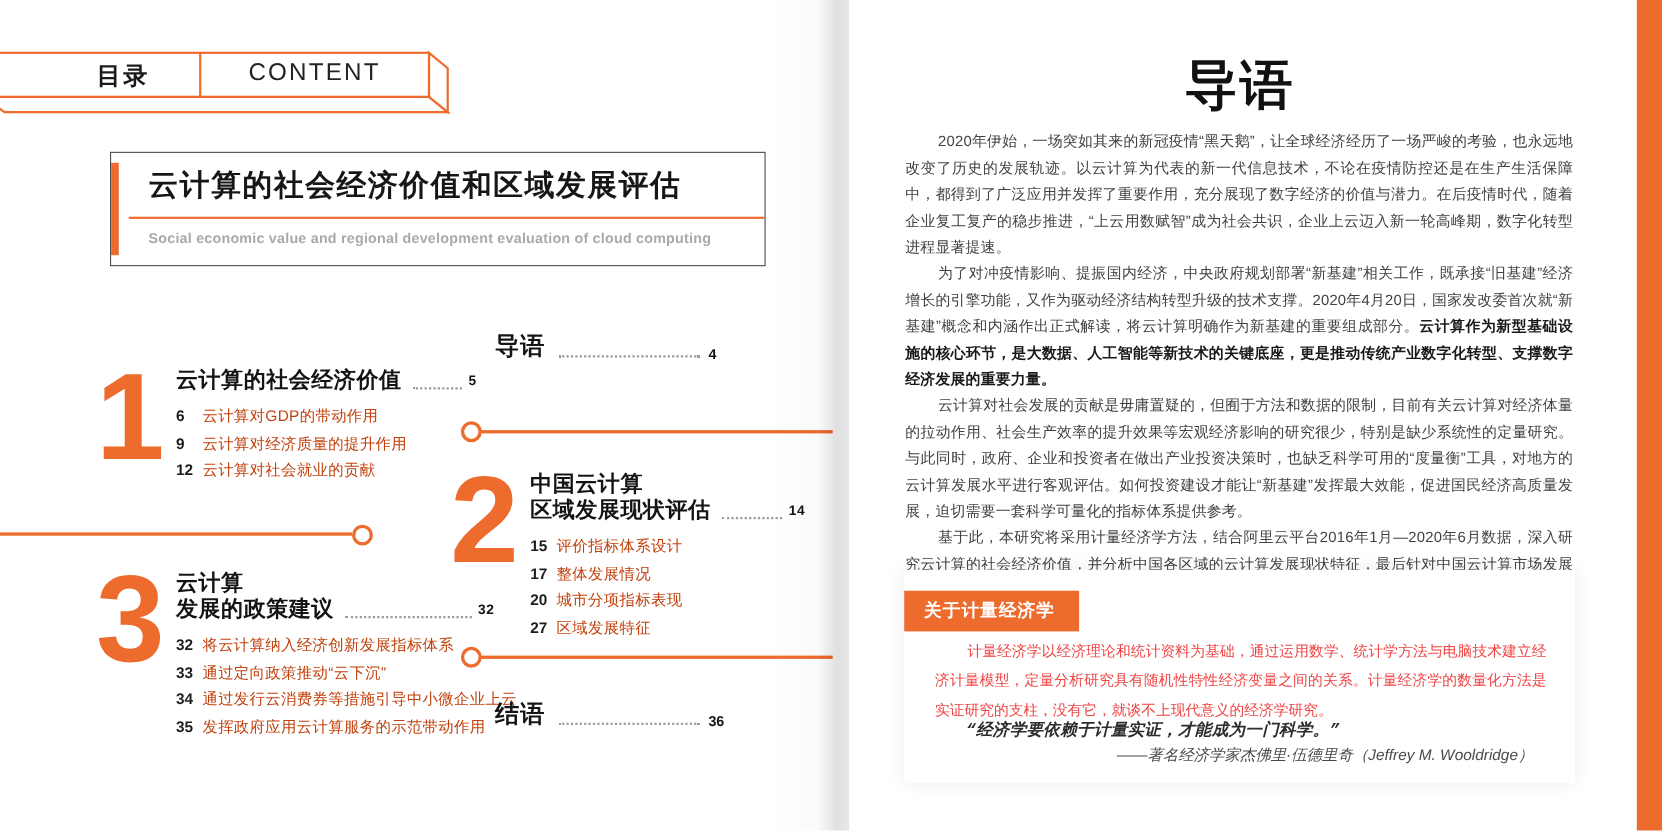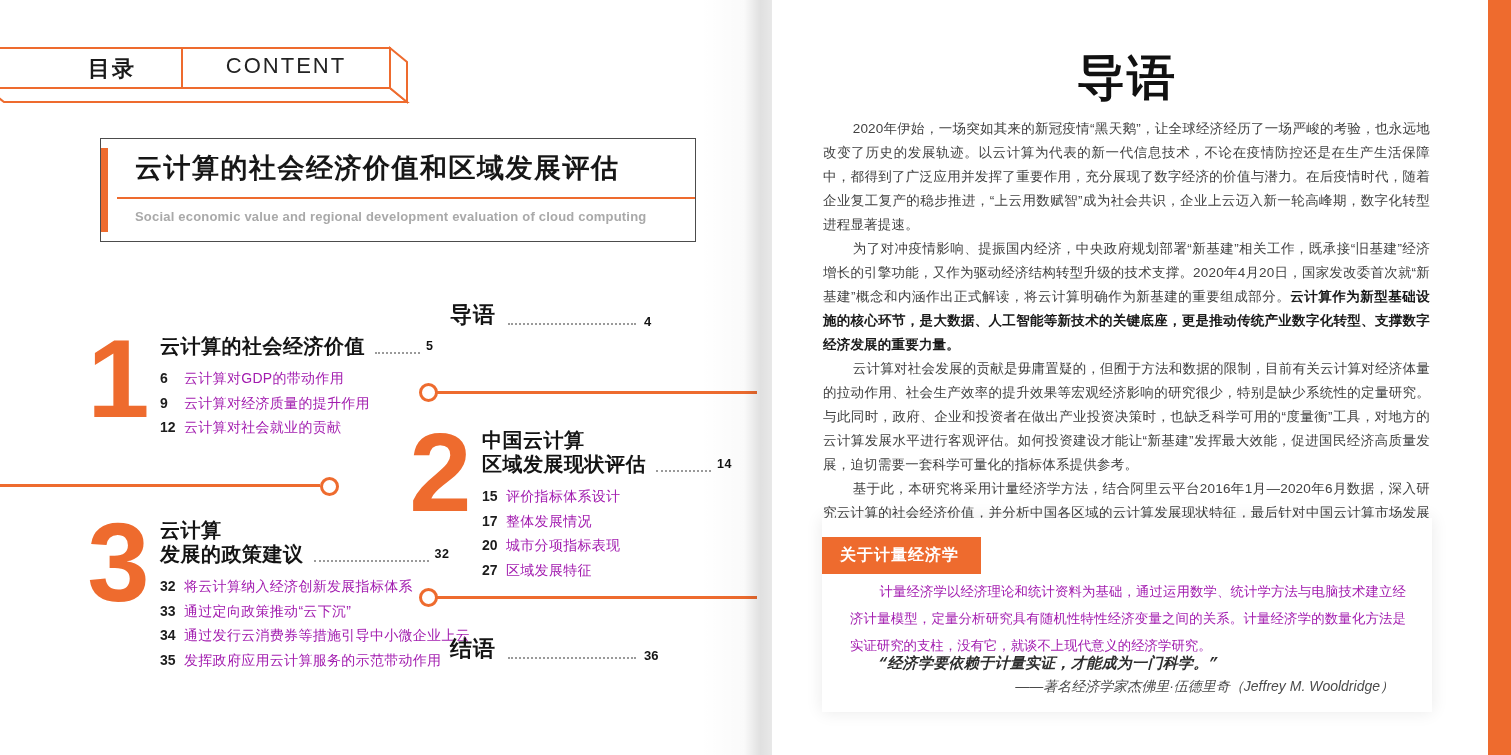--- a/index.html
+++ b/index.html
@@ -34,21 +34,21 @@
   .toc-section{display:flex;}
   .big-num{width:66px;flex:0 0 66px;font-size:112px;line-height:.84;font-weight:800;color:#EE6B2E;text-align:center;letter-spacing:-3px;}
   .sec-body{margin-left:10px;padding-top:2px;}
   .sec-line{font-size:20px;font-weight:800;color:#141414;line-height:24px;letter-spacing:.5px;white-space:nowrap;}
   .sec-line2{display:flex;align-items:flex-end;}
   .sec-line2 .dots{border-bottom:2px dotted #9a9a9a;margin:0 6px 4px 10px;}
   .sec-line2 .pg{font-size:12.5px;font-weight:700;color:#141414;}
   .sec-items{margin-top:13px;}
   .toc-item{display:flex;margin-bottom:10.5px;font-size:14px;line-height:14px;}
   .toc-item .ipg{width:24px;flex:0 0 24px;font-weight:700;color:#1d1d1d;}
-  .toc-item .ilbl{color:#a21caf;letter-spacing:.3px;white-space:nowrap;}
+  .toc-item .ilbl{color:#c2410c;letter-spacing:.3px;white-space:nowrap;}
 
   .sec1{left:84px;top:332px;}
   .sec2{left:406px;top:426px;}
   .sec3{left:84px;top:516px;}
 
   .conn-line{height:2.5px;background:#EE6B2E;}
   .conn-circle{width:13px;height:13px;border:3.5px solid #EE6B2E;border-radius:50%;background:#fff;}
 
   
   .spine{left:700px;top:0;width:110px;height:755px;
@@ -56,21 +56,21 @@
 
   
   .right-page{left:772px;top:0;width:716px;height:755px;background:#fff;}
   .intro-title{position:absolute;left:50px;top:46px;width:610px;text-align:center;font-size:48px;font-weight:800;color:#111;letter-spacing:2px;}
   .intro-body{position:absolute;left:51px;top:117px;width:607px;font-size:13.5px;line-height:24px;color:#414141;text-align:justify;letter-spacing:.2px;}
   .intro-body p{margin:0;text-indent:2.2em;}
   .intro-body .b{font-weight:700;color:#191919;}
 
   .econ-box{position:absolute;left:50px;top:518px;width:610px;height:194px;background:#fff;box-shadow:0 0 16px rgba(0,0,0,0.09);}
   .econ-label{position:absolute;left:0;top:19px;background:#EE6B2E;color:#fff;font-size:16px;font-weight:800;padding:8px 22px 8px 18px;letter-spacing:1px;}
-  .econ-body{position:absolute;left:28px;right:26px;top:60px;font-size:13.4px;line-height:27px;color:#a21caf;text-align:justify;text-indent:2.2em;}
+  .econ-body{position:absolute;left:28px;right:26px;top:60px;font-size:13.4px;line-height:27px;color:#ef4444;text-align:justify;text-indent:2.2em;}
   .econ-quote{position:absolute;left:56px;top:136px;font-size:15px;font-weight:700;font-style:italic;color:#2d2d2d;letter-spacing:.3px;font-family:Liberation Mono, monospace;}
   .econ-attr{position:absolute;right:38px;top:160px;font-size:14px;font-style:italic;color:#4a4a4a;}
 
   .edge-bar{left:1488px;top:0;width:23px;height:755px;background:#EE6B2E;}
 </style>
 </head>
 <body>
 
 <div class="abs left-page">
 

